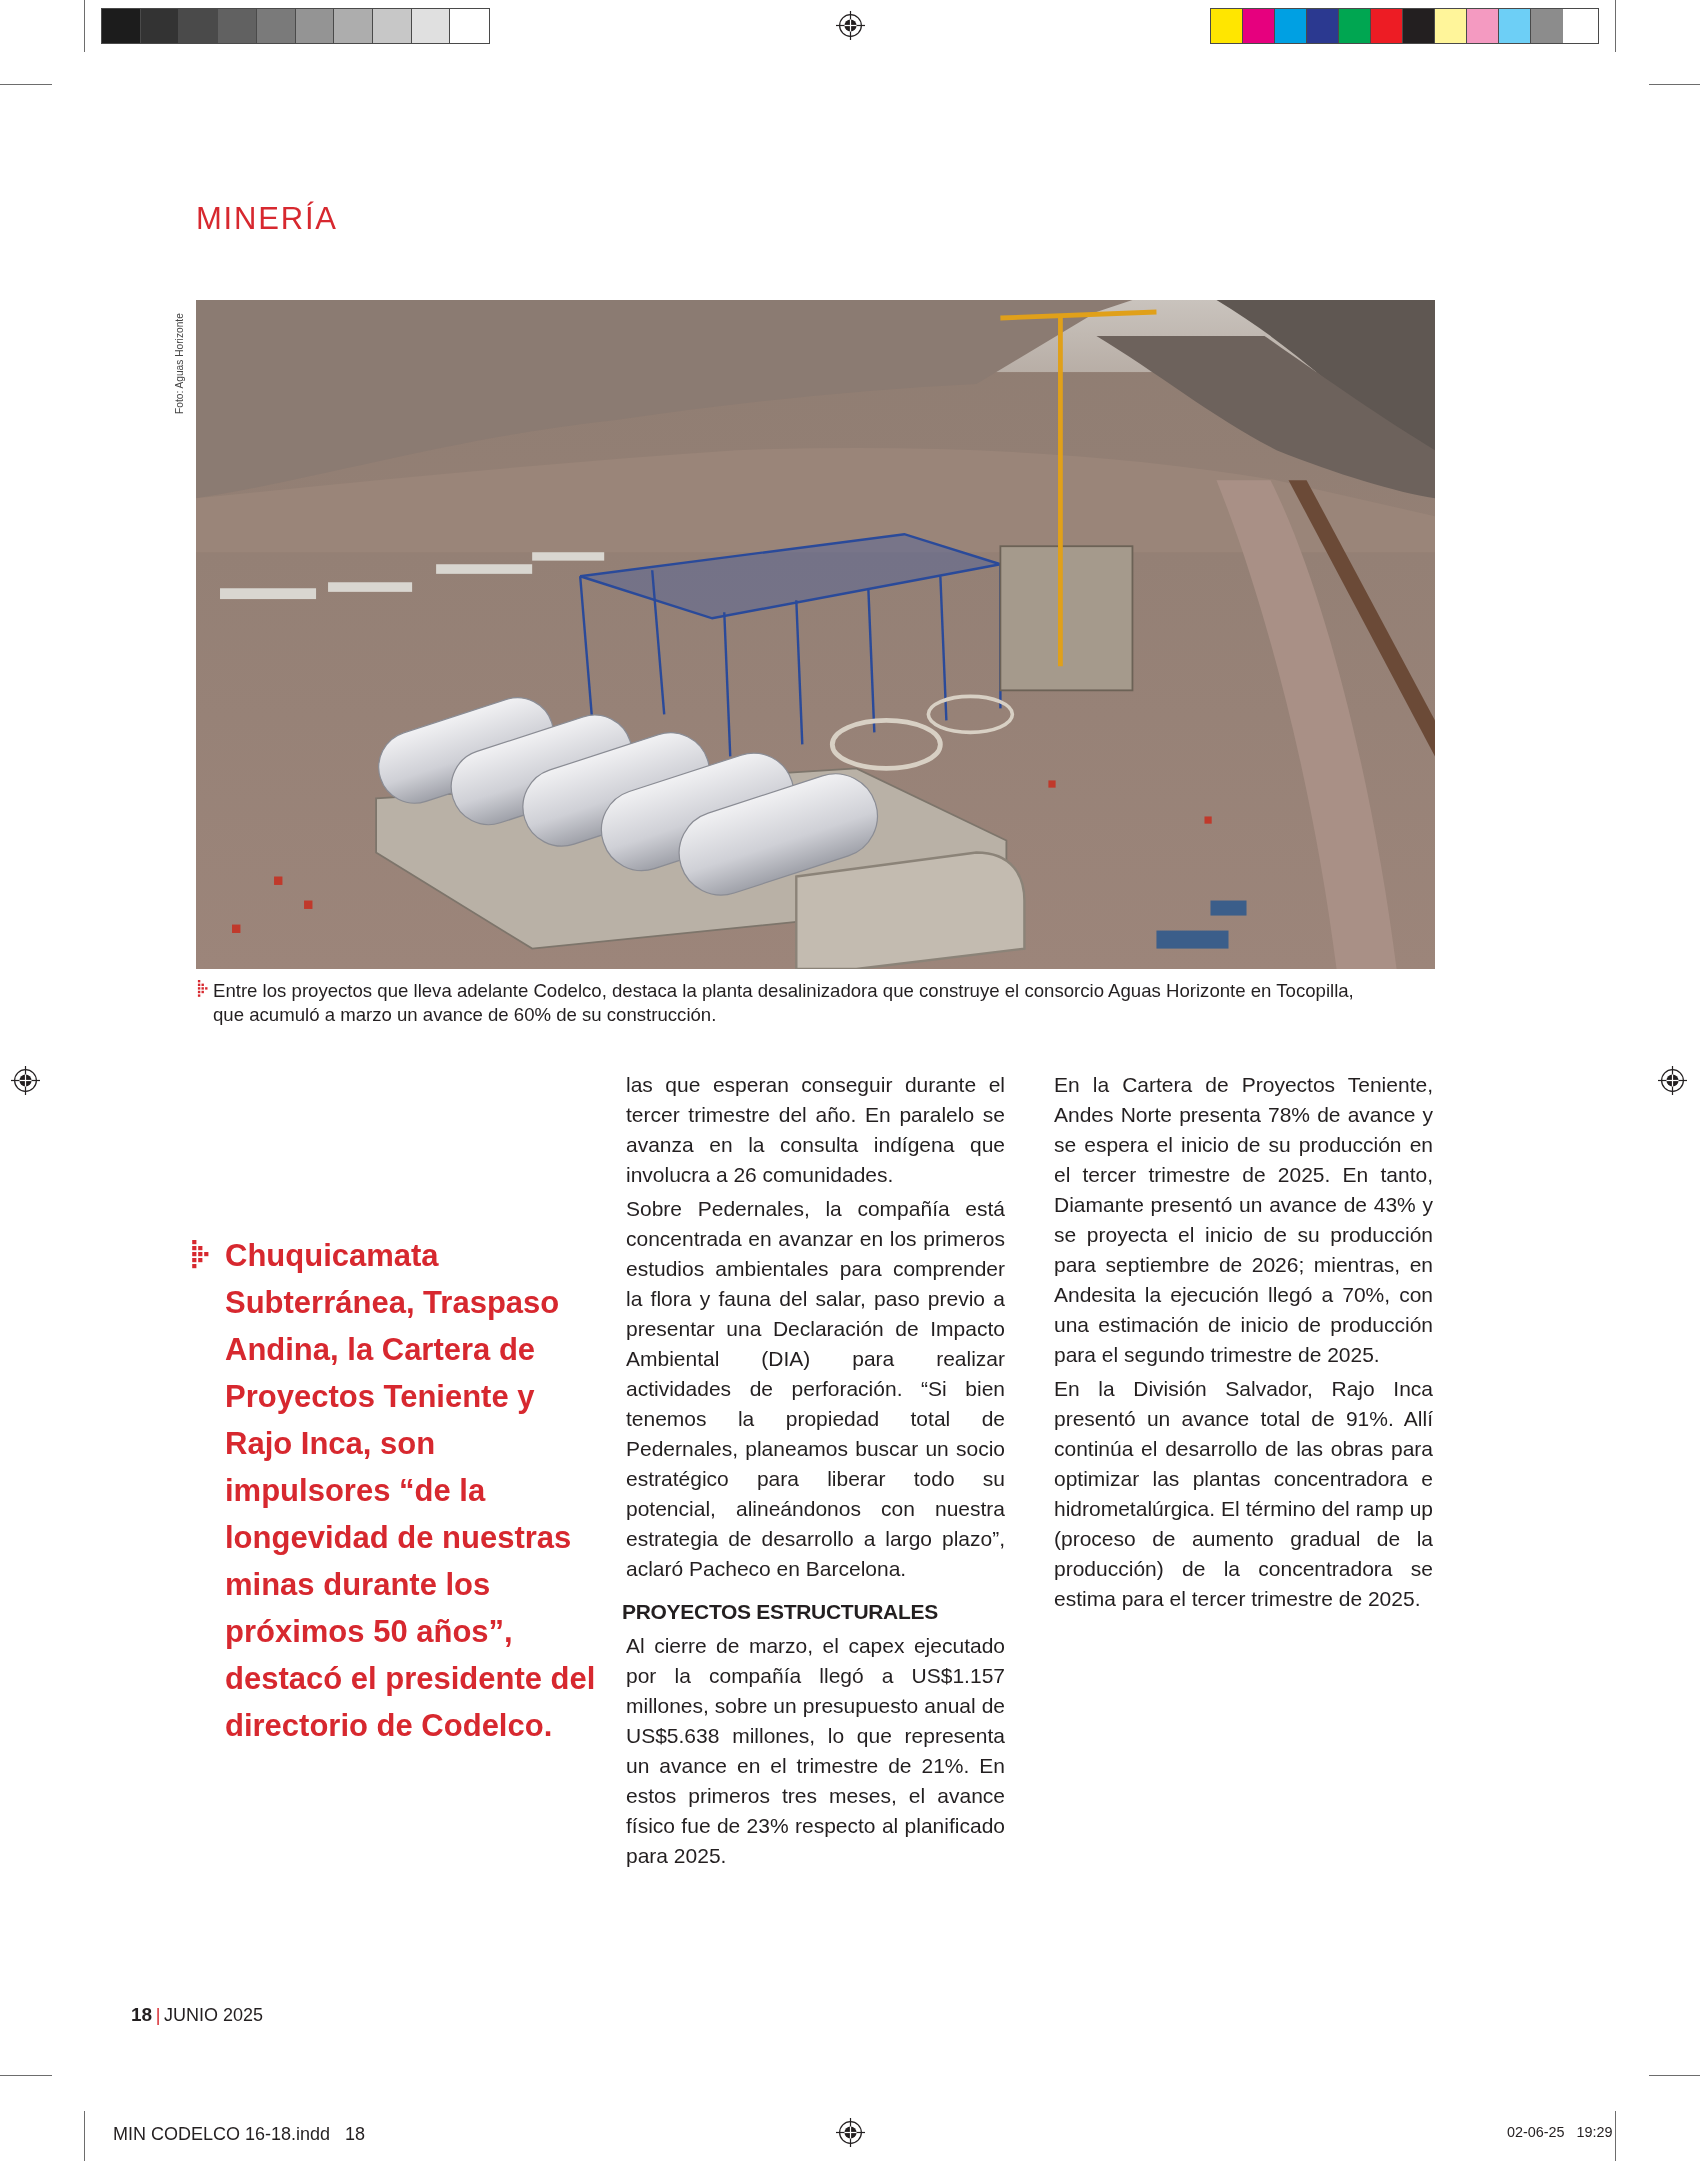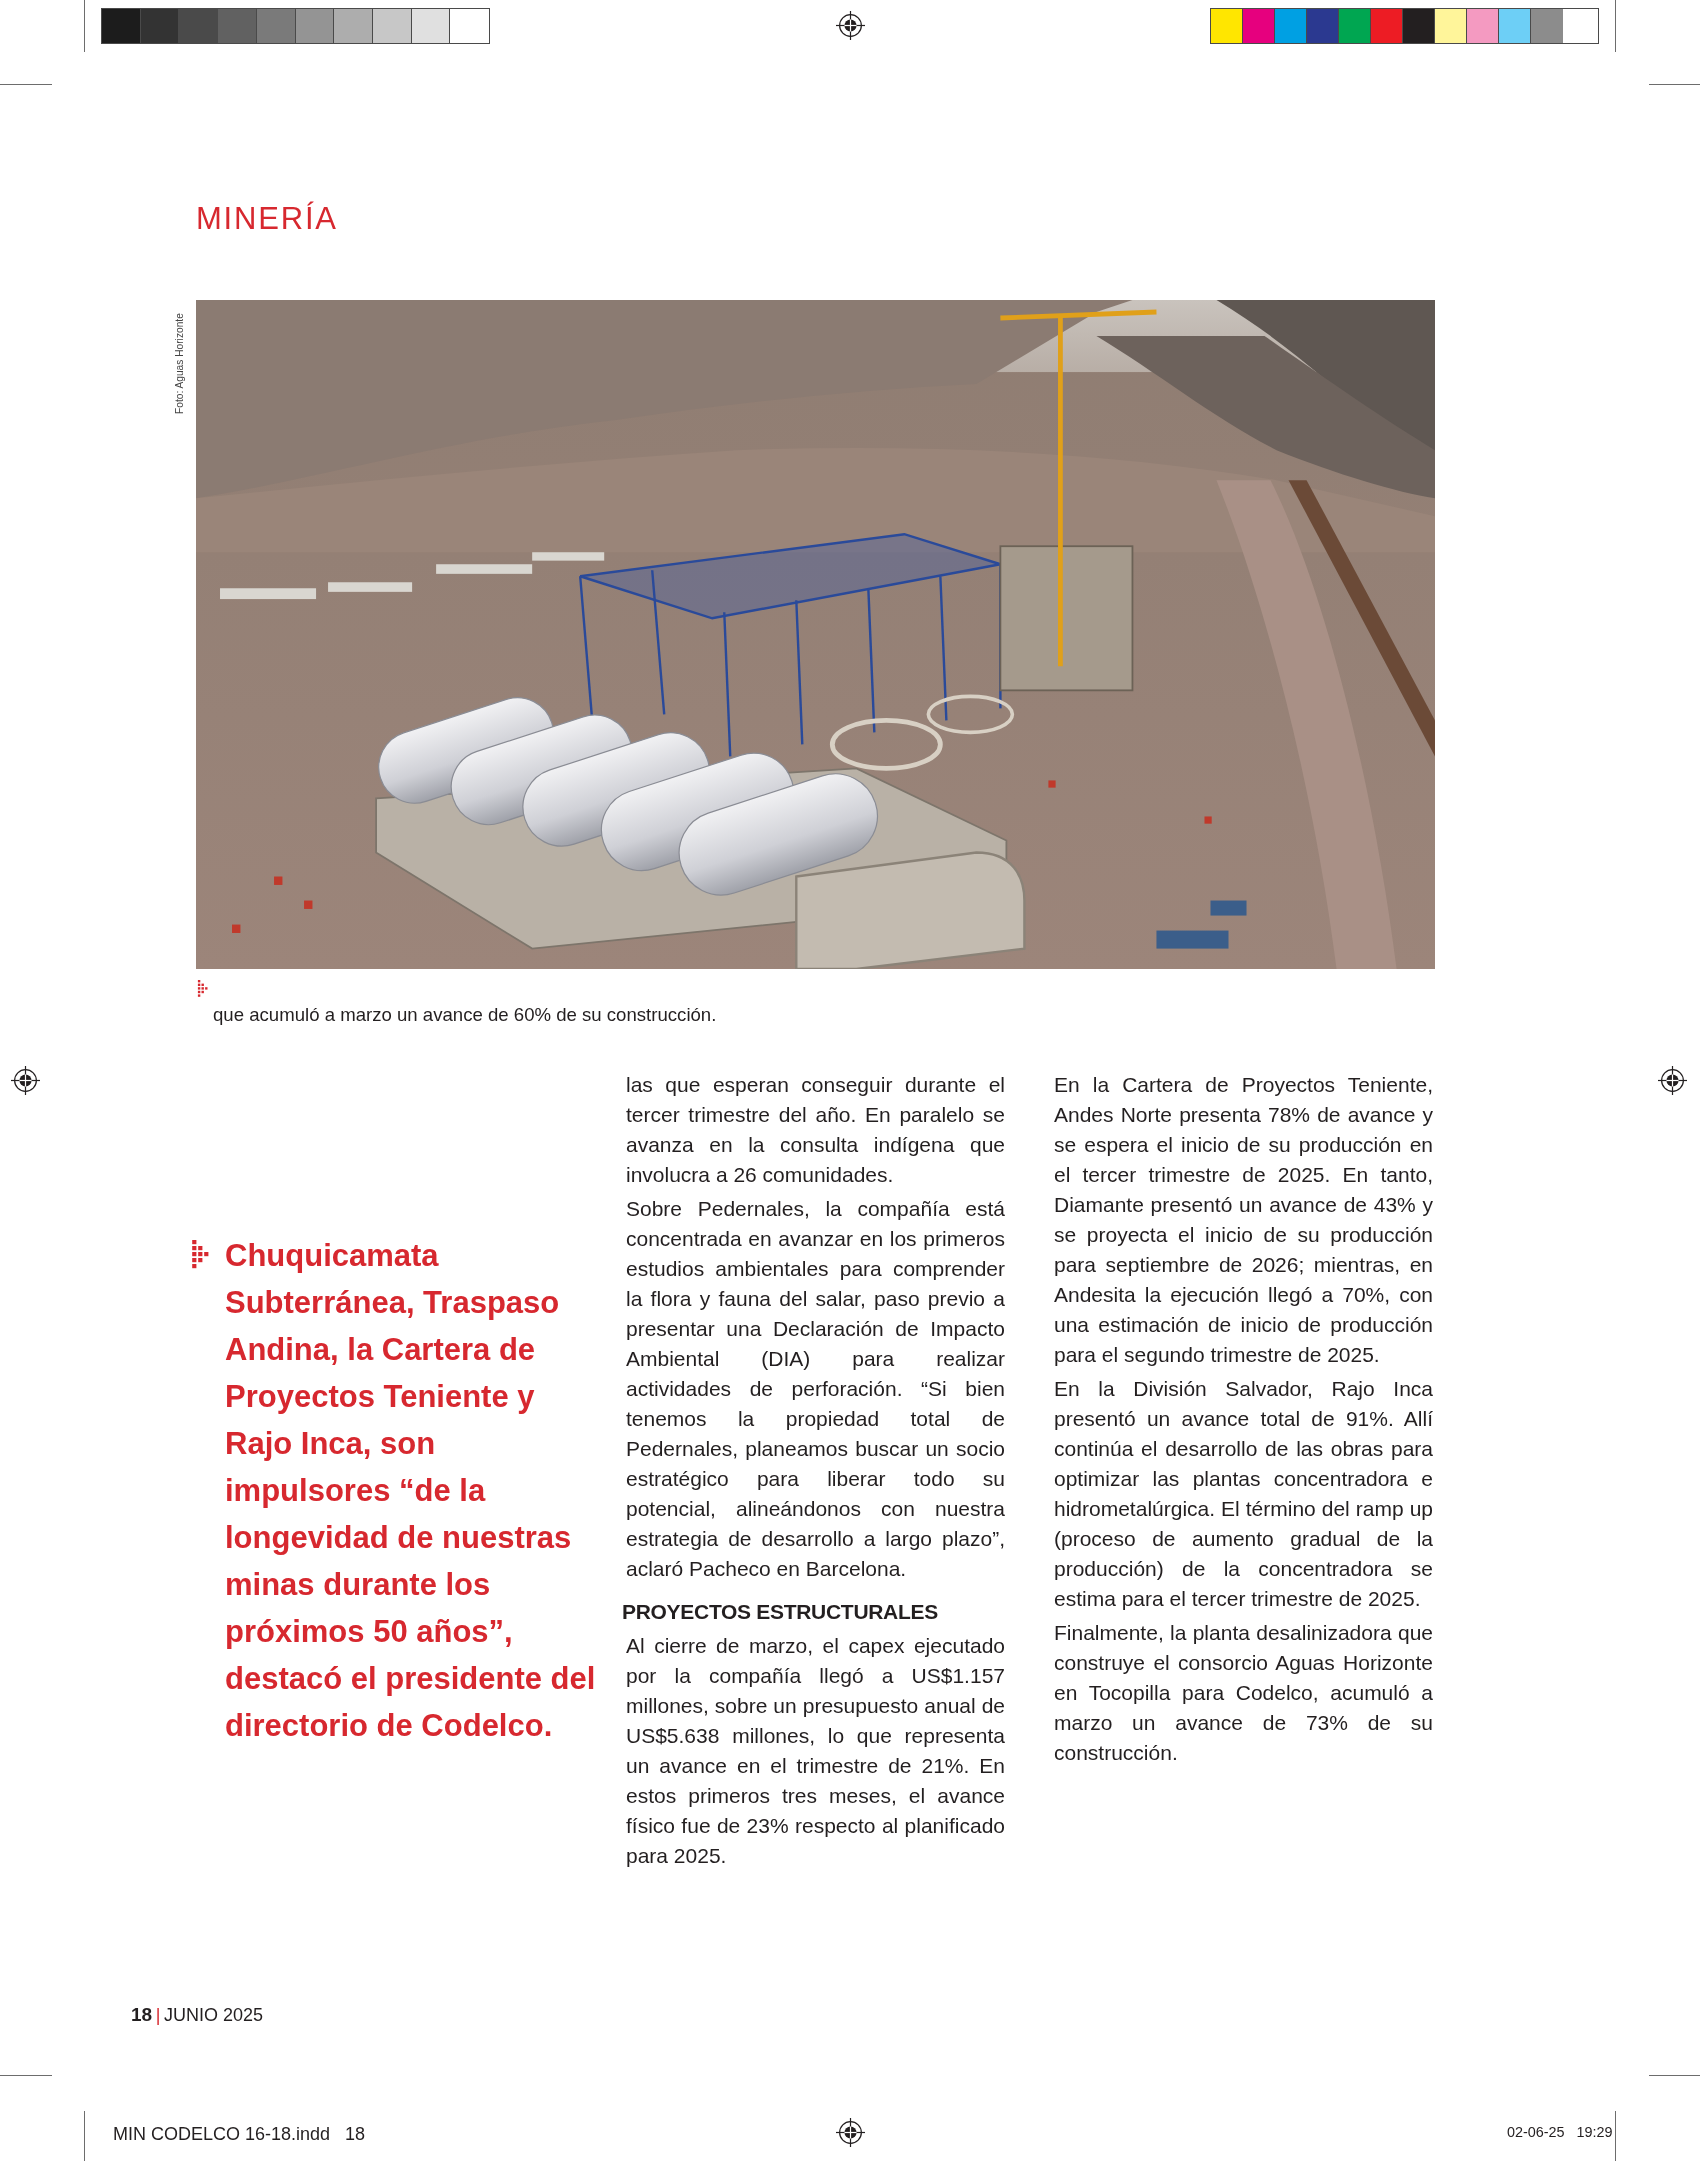--- a/index.html
+++ b/index.html
@@ -239,21 +239,21 @@
         <rect x="0" y="0" width="4" height="4"></rect>
           <rect x="0" y="6" width="4" height="4"></rect>
           <rect x="0" y="12" width="4" height="4"></rect>
           <rect x="0" y="18" width="4" height="4"></rect>
           <rect x="0" y="24" width="4" height="4"></rect>
         <rect x="6" y="6" width="4" height="4"></rect>
           <rect x="6" y="12" width="4" height="4"></rect>
           <rect x="6" y="18" width="4" height="4"></rect>
         <rect x="12" y="12" width="4" height="4"></rect>
       </g>
-    </svg>
+    </svg><span>Entre los proyectos que lleva adelante Codelco, destaca la planta desalinizadora que construye el consorcio Aguas Horizonte en Tocopilla,</span>
   </p>
   <p class="line2"><span>que acumuló a marzo un avance de 60% de su construcción.</span></p>
 </div>
 
 <div class="pullquote">
   <svg class="bullet" width="21.6" height="30" viewBox="0 0 36 50">
     <g fill="#d7282f">
       <rect x="0" y="0" width="7" height="7"></rect>
         <rect x="0" y="10" width="7" height="7"></rect>
         <rect x="0" y="20" width="7" height="7"></rect>
@@ -271,21 +271,20 @@
 <div class="col col-2">
   <p>las que esperan conseguir durante el tercer trimestre del año. En paralelo se avanza en la consulta indígena que involucra a 26 comunidades.</p>
   <p>Sobre Pedernales, la compañía está concentrada en avanzar en los primeros estudios ambientales para comprender la flora y fauna del salar, paso previo a presentar una Declaración de Impacto Ambiental (DIA) para realizar actividades de perforación. “Si bien tenemos la propiedad total de Pedernales, planeamos buscar un socio estratégico para liberar todo su potencial, alineándonos con nuestra estrategia de desarrollo a largo plazo”, aclaró Pacheco en Barcelona.</p>
   <h3>PROYECTOS ESTRUCTURALES</h3>
   <p>Al cierre de marzo, el capex ejecutado por la compañía llegó a US$1.157 millones, sobre un presupuesto anual de US$5.638 millones, lo que representa un avance en el trimestre de 21%. En estos primeros tres meses, el avance físico fue de 23% respecto al planificado para 2025.</p>
 </div>
 
 <div class="col col-3">
   <p>En la Cartera de Proyectos Teniente, Andes Norte presenta 78% de avance y se espera el inicio de su producción en el tercer trimestre de 2025. En tanto, Diamante presentó un avance de 43% y se proyecta el inicio de su producción para septiembre de 2026; mientras, en Andesita la ejecución llegó a 70%, con una estimación de inicio de producción para el segundo trimestre de 2025.</p>
   <p>En la División Salvador, Rajo Inca presentó un avance total de 91%. Allí continúa el desarrollo de las obras para optimizar las plantas concentradora e hidrometalúrgica. El término del ramp up (proceso de aumento gradual de la producción) de la concentradora se estima para el tercer trimestre de 2025.</p>
-  <p>Finalmente, la planta desalinizadora que construye el consorcio Aguas Horizonte en Tocopilla para Codelco, acumuló a marzo un avance de 73% de su construcción.</p>
 </div>
 
 <div class="folio">
   <span class="num">18</span><span class="sep">|</span><span>JUNIO 2025</span>
 </div>
 
 <div class="slug-left" style="white-space:pre">MIN CODELCO 16-18.indd   18</div>
 <div class="slug-right" style="white-space:pre">02-06-25   19:29</div>
 
 

